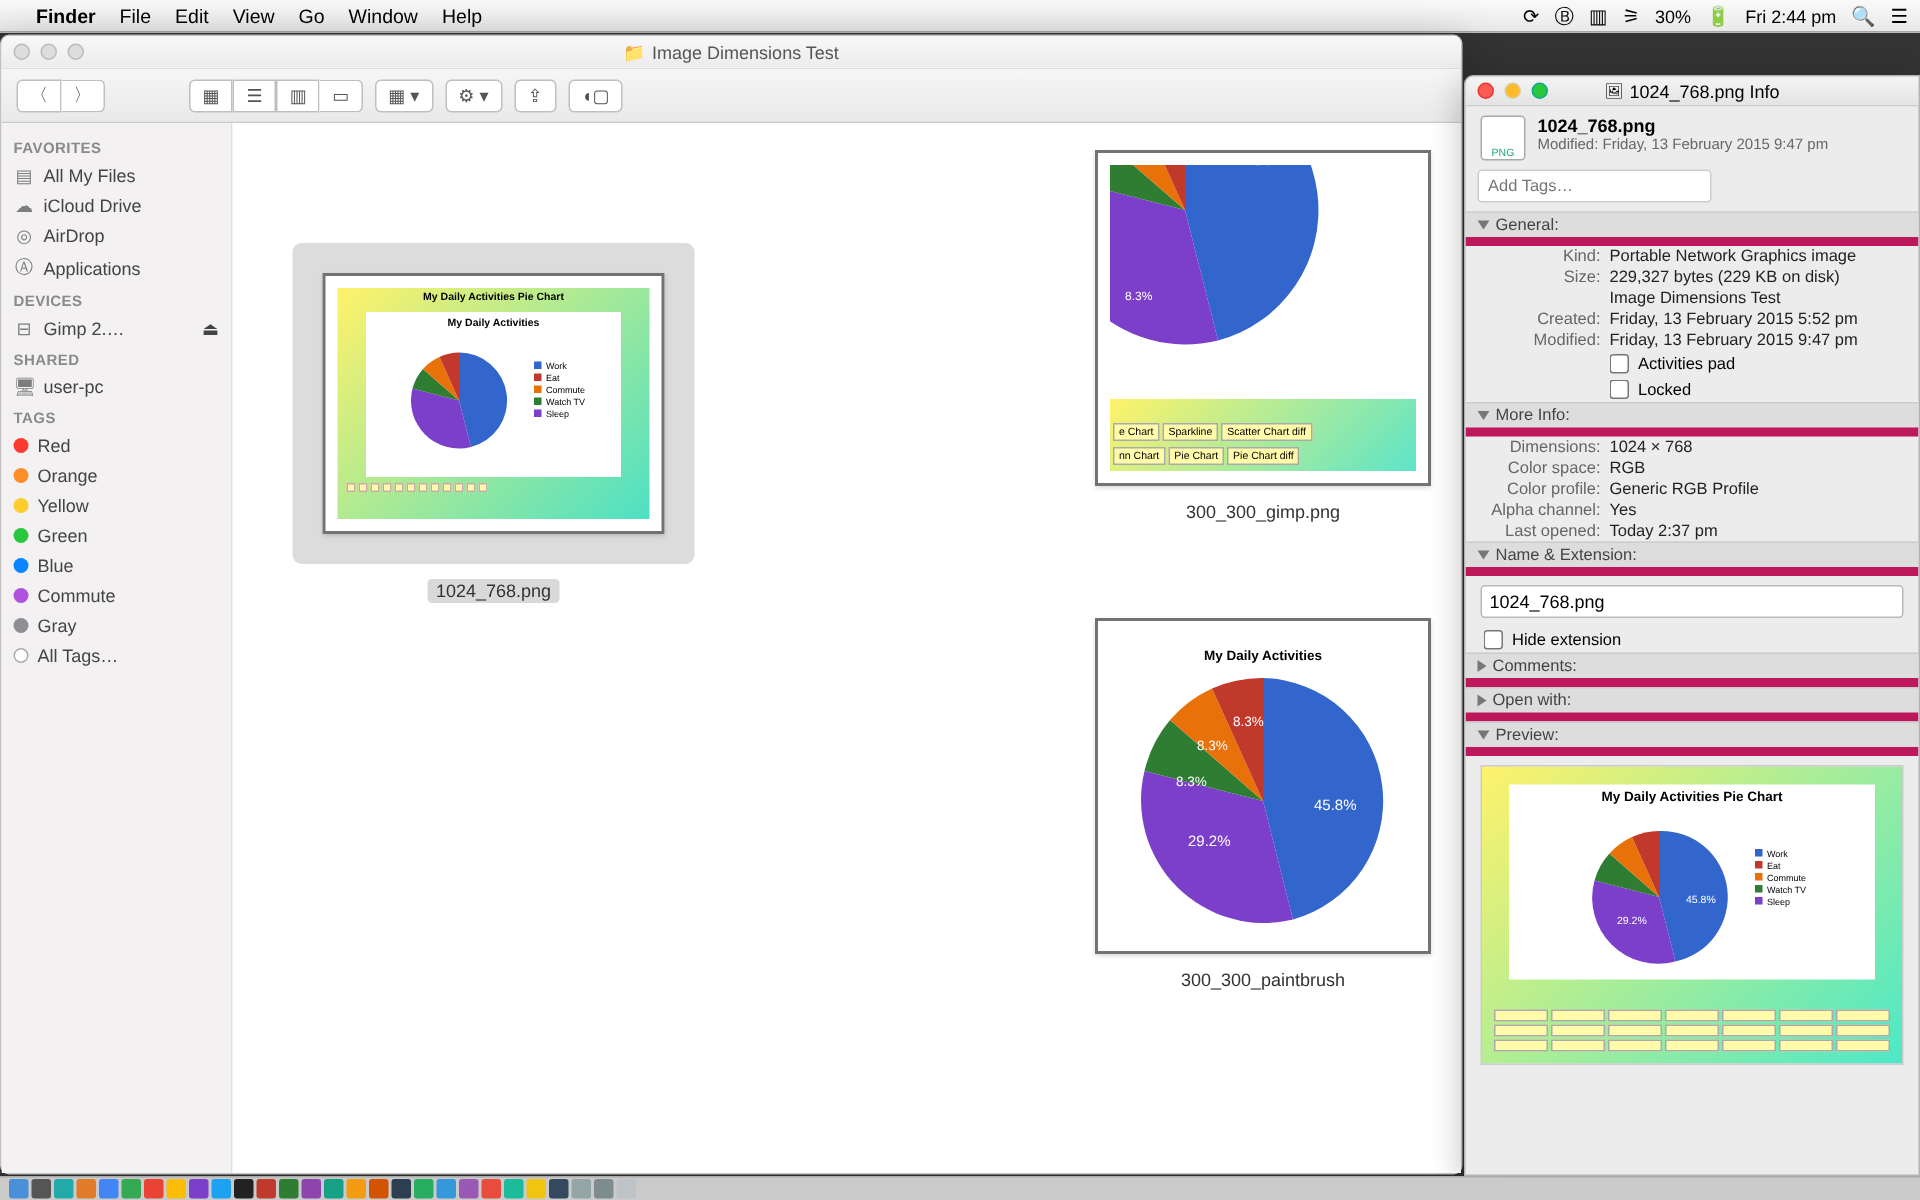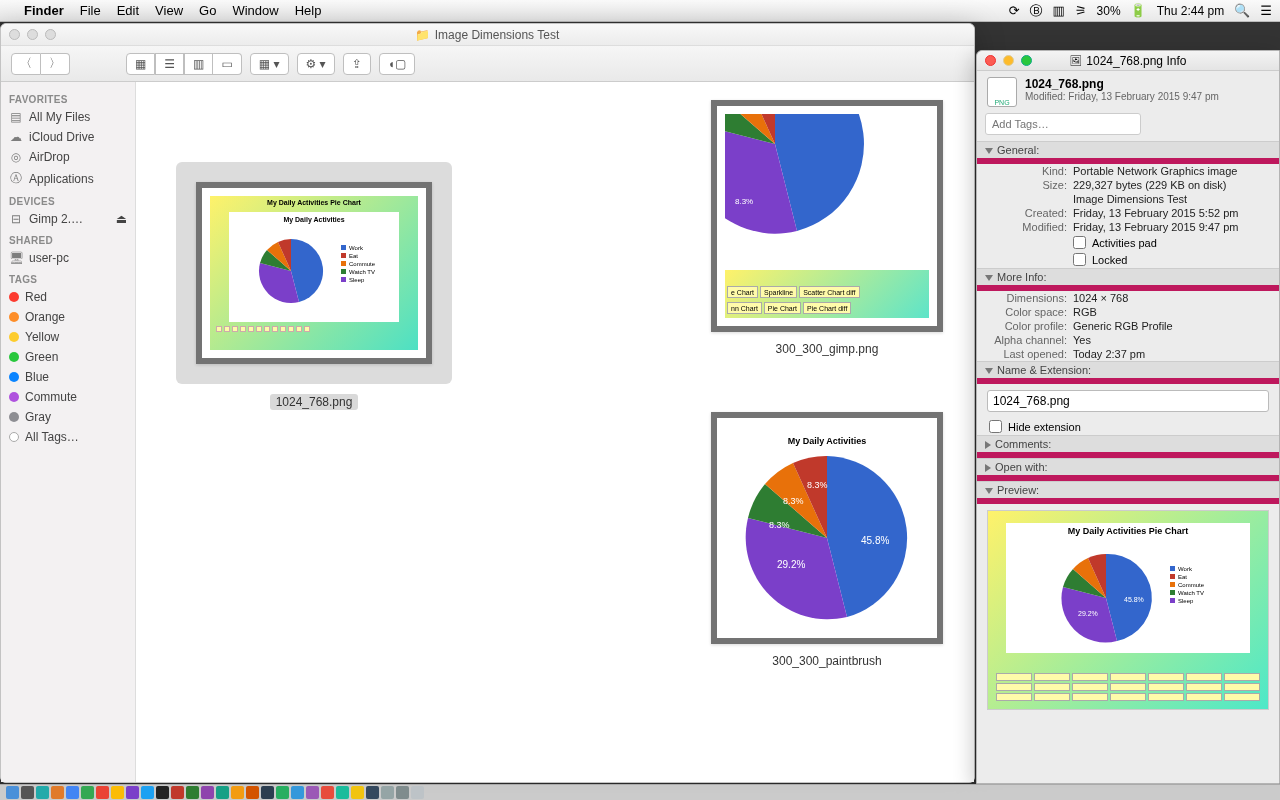--- a/index.html
+++ b/index.html
@@ -21,30 +21,30 @@
 .folder-ic { color: #6fb7e8; margin-right: 4px; }
 
 .toolbar { height: 36px; background: linear-gradient(#f6f6f6,#e9e9e9); border-bottom: 1px solid #ccc; display: flex; align-items: center; padding: 0 10px; gap: 8px;}
 .tb-btn { height: 22px; background: #fff; border: 1px solid #bfbfbf; border-radius: 4px; display: inline-flex; align-items: center; justify-content: center; font-size: 12px; color: #555; padding: 0 8px;}
 .tb-group { display: inline-flex; }
 .tb-group .tb-btn { border-radius: 0; }
 .tb-group .tb-btn:first-child { border-radius: 4px 0 0 4px; }
 .tb-group .tb-btn:last-child { border-radius: 0 4px 4px 0; border-left: none;}
 
 .finder-body { flex: 1; display: flex; overflow: hidden;}
-.sidebar { width: 135px; background: #f3f1f2; border-right: 1px solid #ddd; font-size: 12px; padding-top: 6px; overflow: hidden;}
+.sidebar { width: 154px; background: #f3f1f2; border-right: 1px solid #ddd; font-size: 12px; padding-top: 6px; overflow: hidden;}
 .sb-head { color: #8a8a8a; font-size: 10px; font-weight: 600; text-transform: uppercase; padding: 6px 8px 2px 8px; letter-spacing: 0.3px;}
 .sb-item { display: flex; align-items: center; gap: 6px; padding: 3px 8px; color: #444; }
 .sb-item .dot { width: 10px; height: 10px; border-radius: 50%; display: inline-block;}
 .sb-ic { width: 14px; text-align: center; color: #7d7d7d; }
 
 .content { flex: 1; background: #fff; position: relative; }
 
 .thumb { position: absolute; text-align: center; }
-.thumb .framebox { background: #fff; border: 6px solid #737373; padding: 8px; box-shadow: 0 1px 3px rgba(0,0,0,0.15);}
+.thumb .framebox { background: #fff; border: 2px solid #737373; padding: 8px; box-shadow: 0 1px 3px rgba(0,0,0,0.15);}
 .thumb.selected .outerframe { background: #dcdcdc; border-radius: 6px; padding: 20px; }
 .thumb .fname { font-size: 12px; margin-top: 10px; color: #333; }
 .thumb.selected .fname { background: #d9d9d9; border-radius: 3px; display: inline-block; padding: 1px 6px;}
 
 .pie-thumb-a { width: 208px; height: 154px; background: linear-gradient(135deg,#fff26a,#4de0c4);}
 .pie-thumb-a .inner { width: 170px; height: 110px; background: #fff; margin: 6px auto 0 auto; position: relative; font-size: 6px; padding-top:4px;}
 .pie-thumb-a .inner .lbl { text-align:center; font-weight:600; font-size:7px;}
 .btnrow { height: 30px; display:flex; flex-wrap:wrap; gap:2px; padding:4px 6px; }
 .btnrow span{ background:#fffbaa; border:1px solid #caa; font-size:4px; padding:0 2px; height:6px; line-height:6px;}
 
@@ -114,21 +114,21 @@
     <span>Window</span>
     <span>Help</span>
   </div>
   <div class="menubar-right">
     <span class="ic">⟳</span>
     <span class="ic">Ⓑ</span>
     <span class="ic">▥</span>
     <span class="ic">⚞</span>
     <span>30%</span>
     <span class="ic">🔋</span>
-    <span>Thu 2:44 pm</span>
+    <span>Fri 2:44 pm</span>
     <span class="ic">🔍</span>
     <span class="ic">☰</span>
   </div>
 </div>
 
 <div class="finder">
   <div class="finder-title">
     <div class="traffic">
       <span class="tl"></span>
       <span class="tl"></span>

